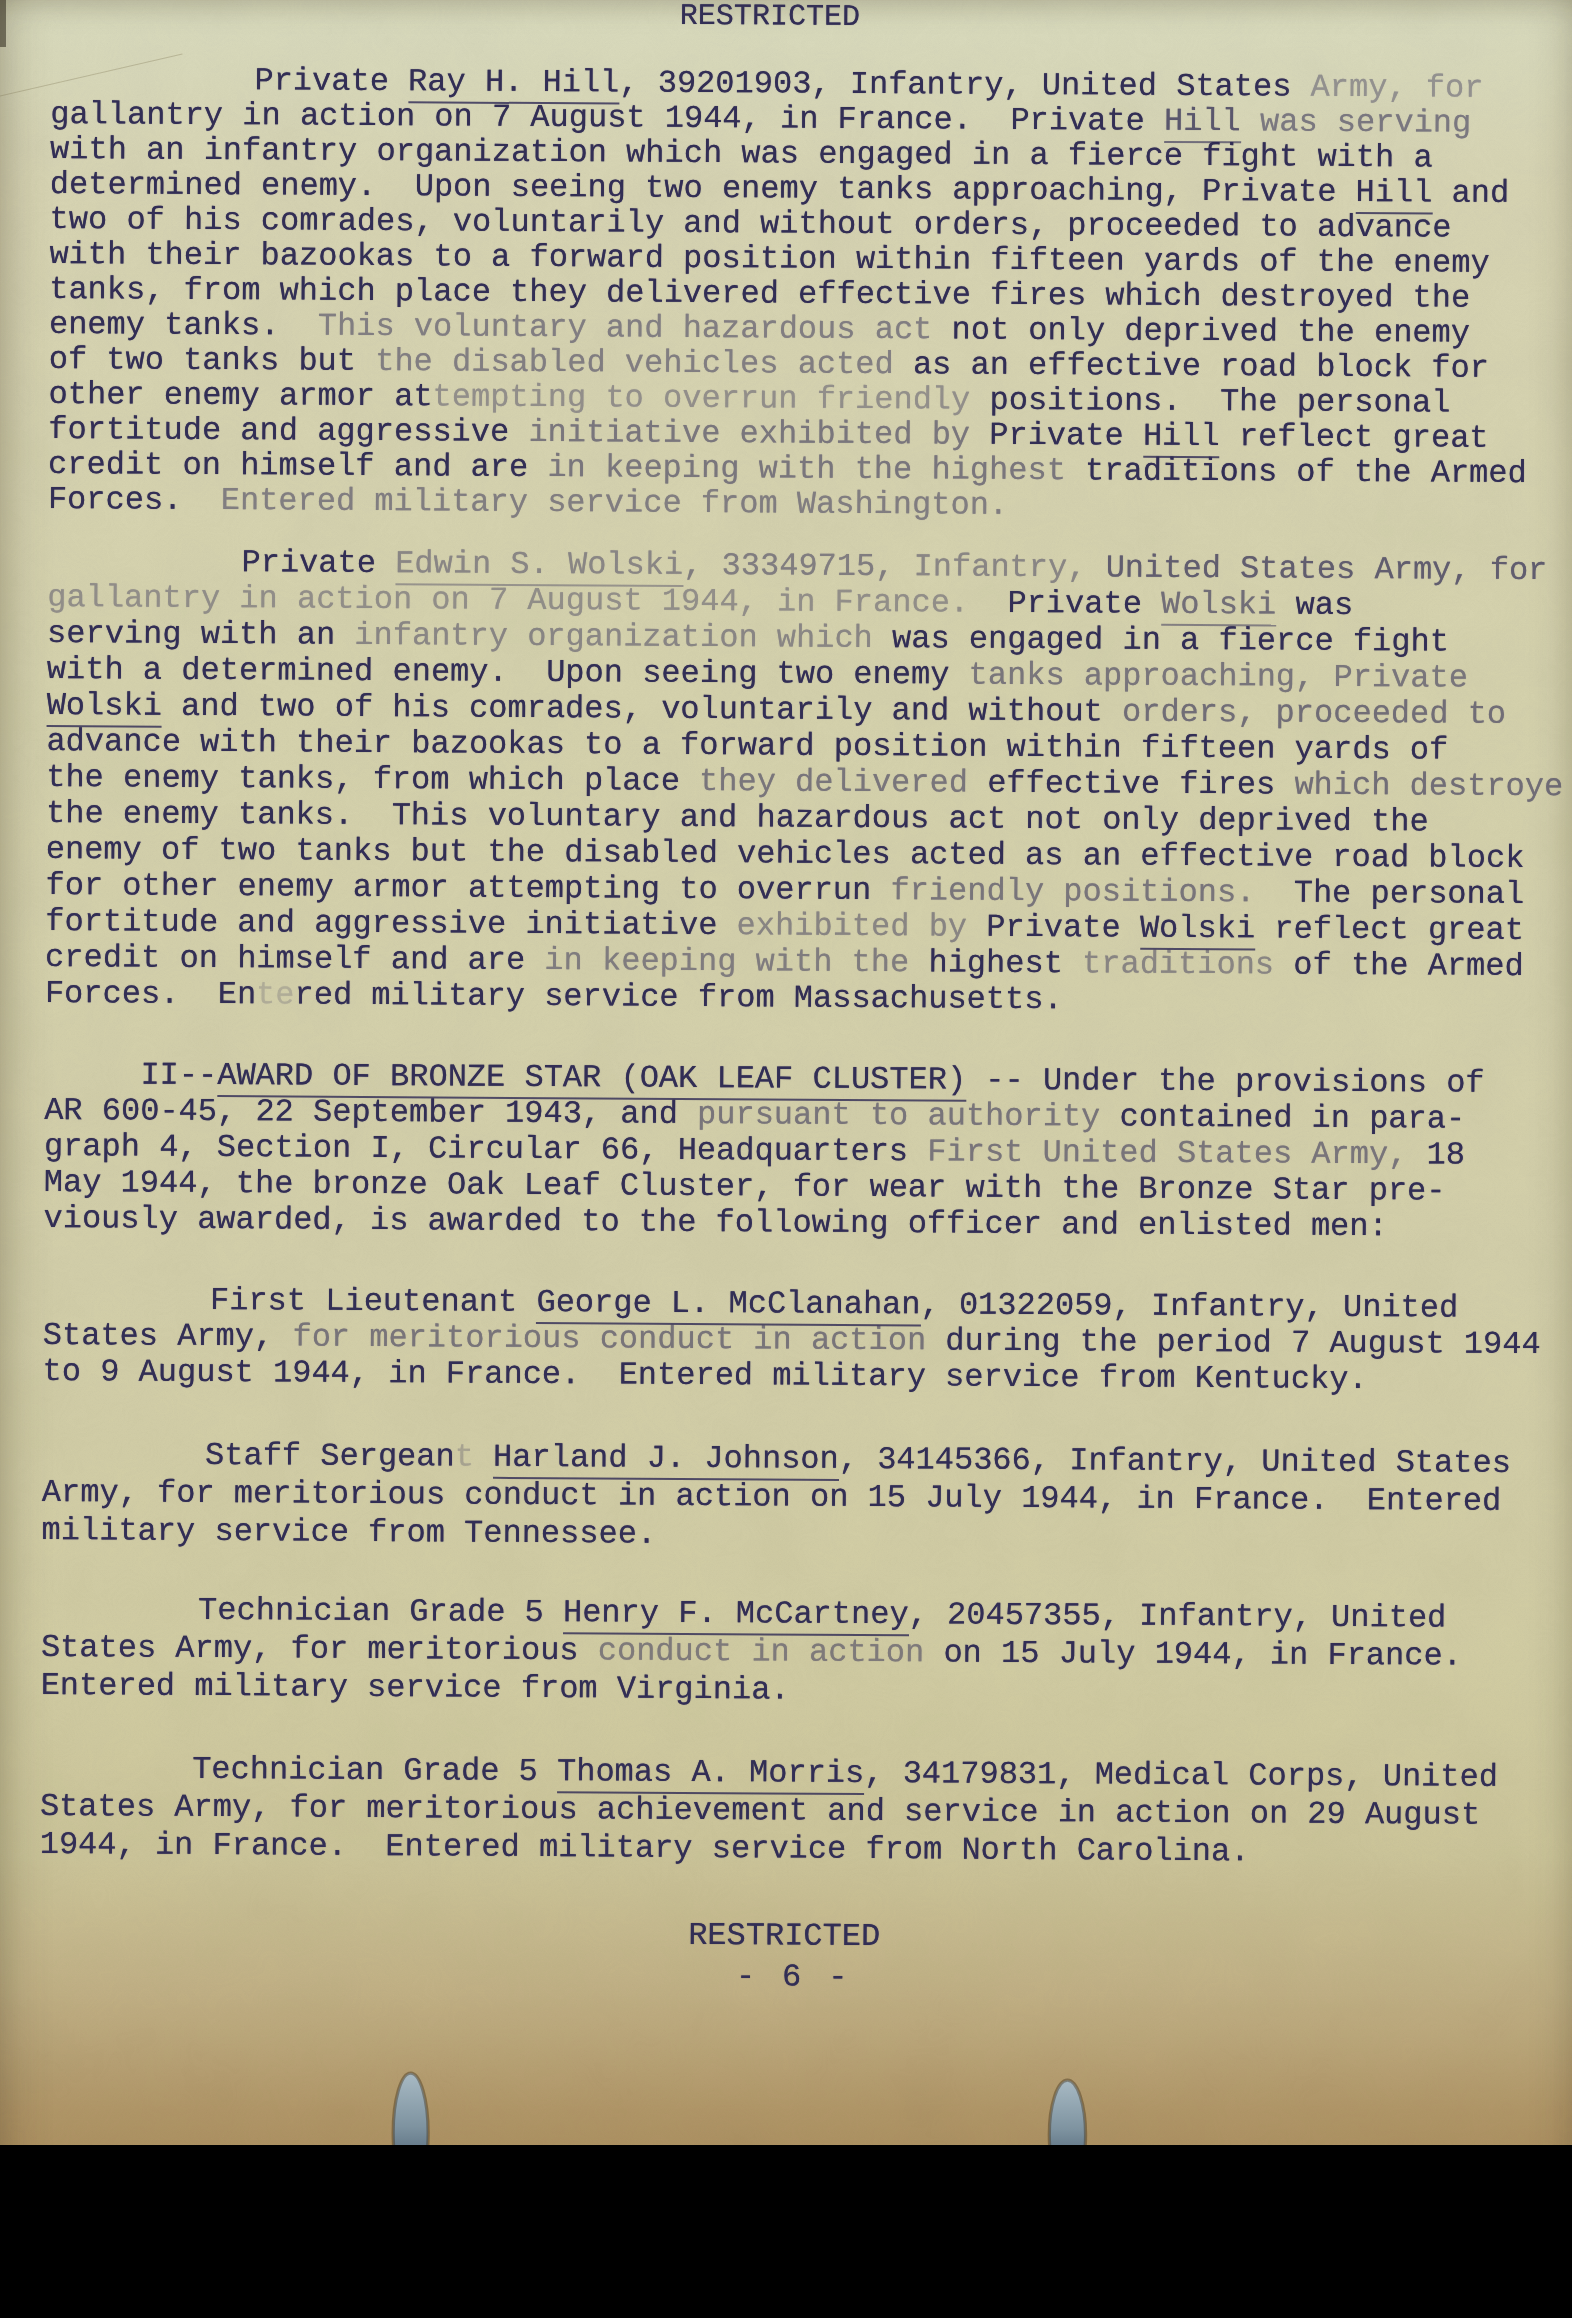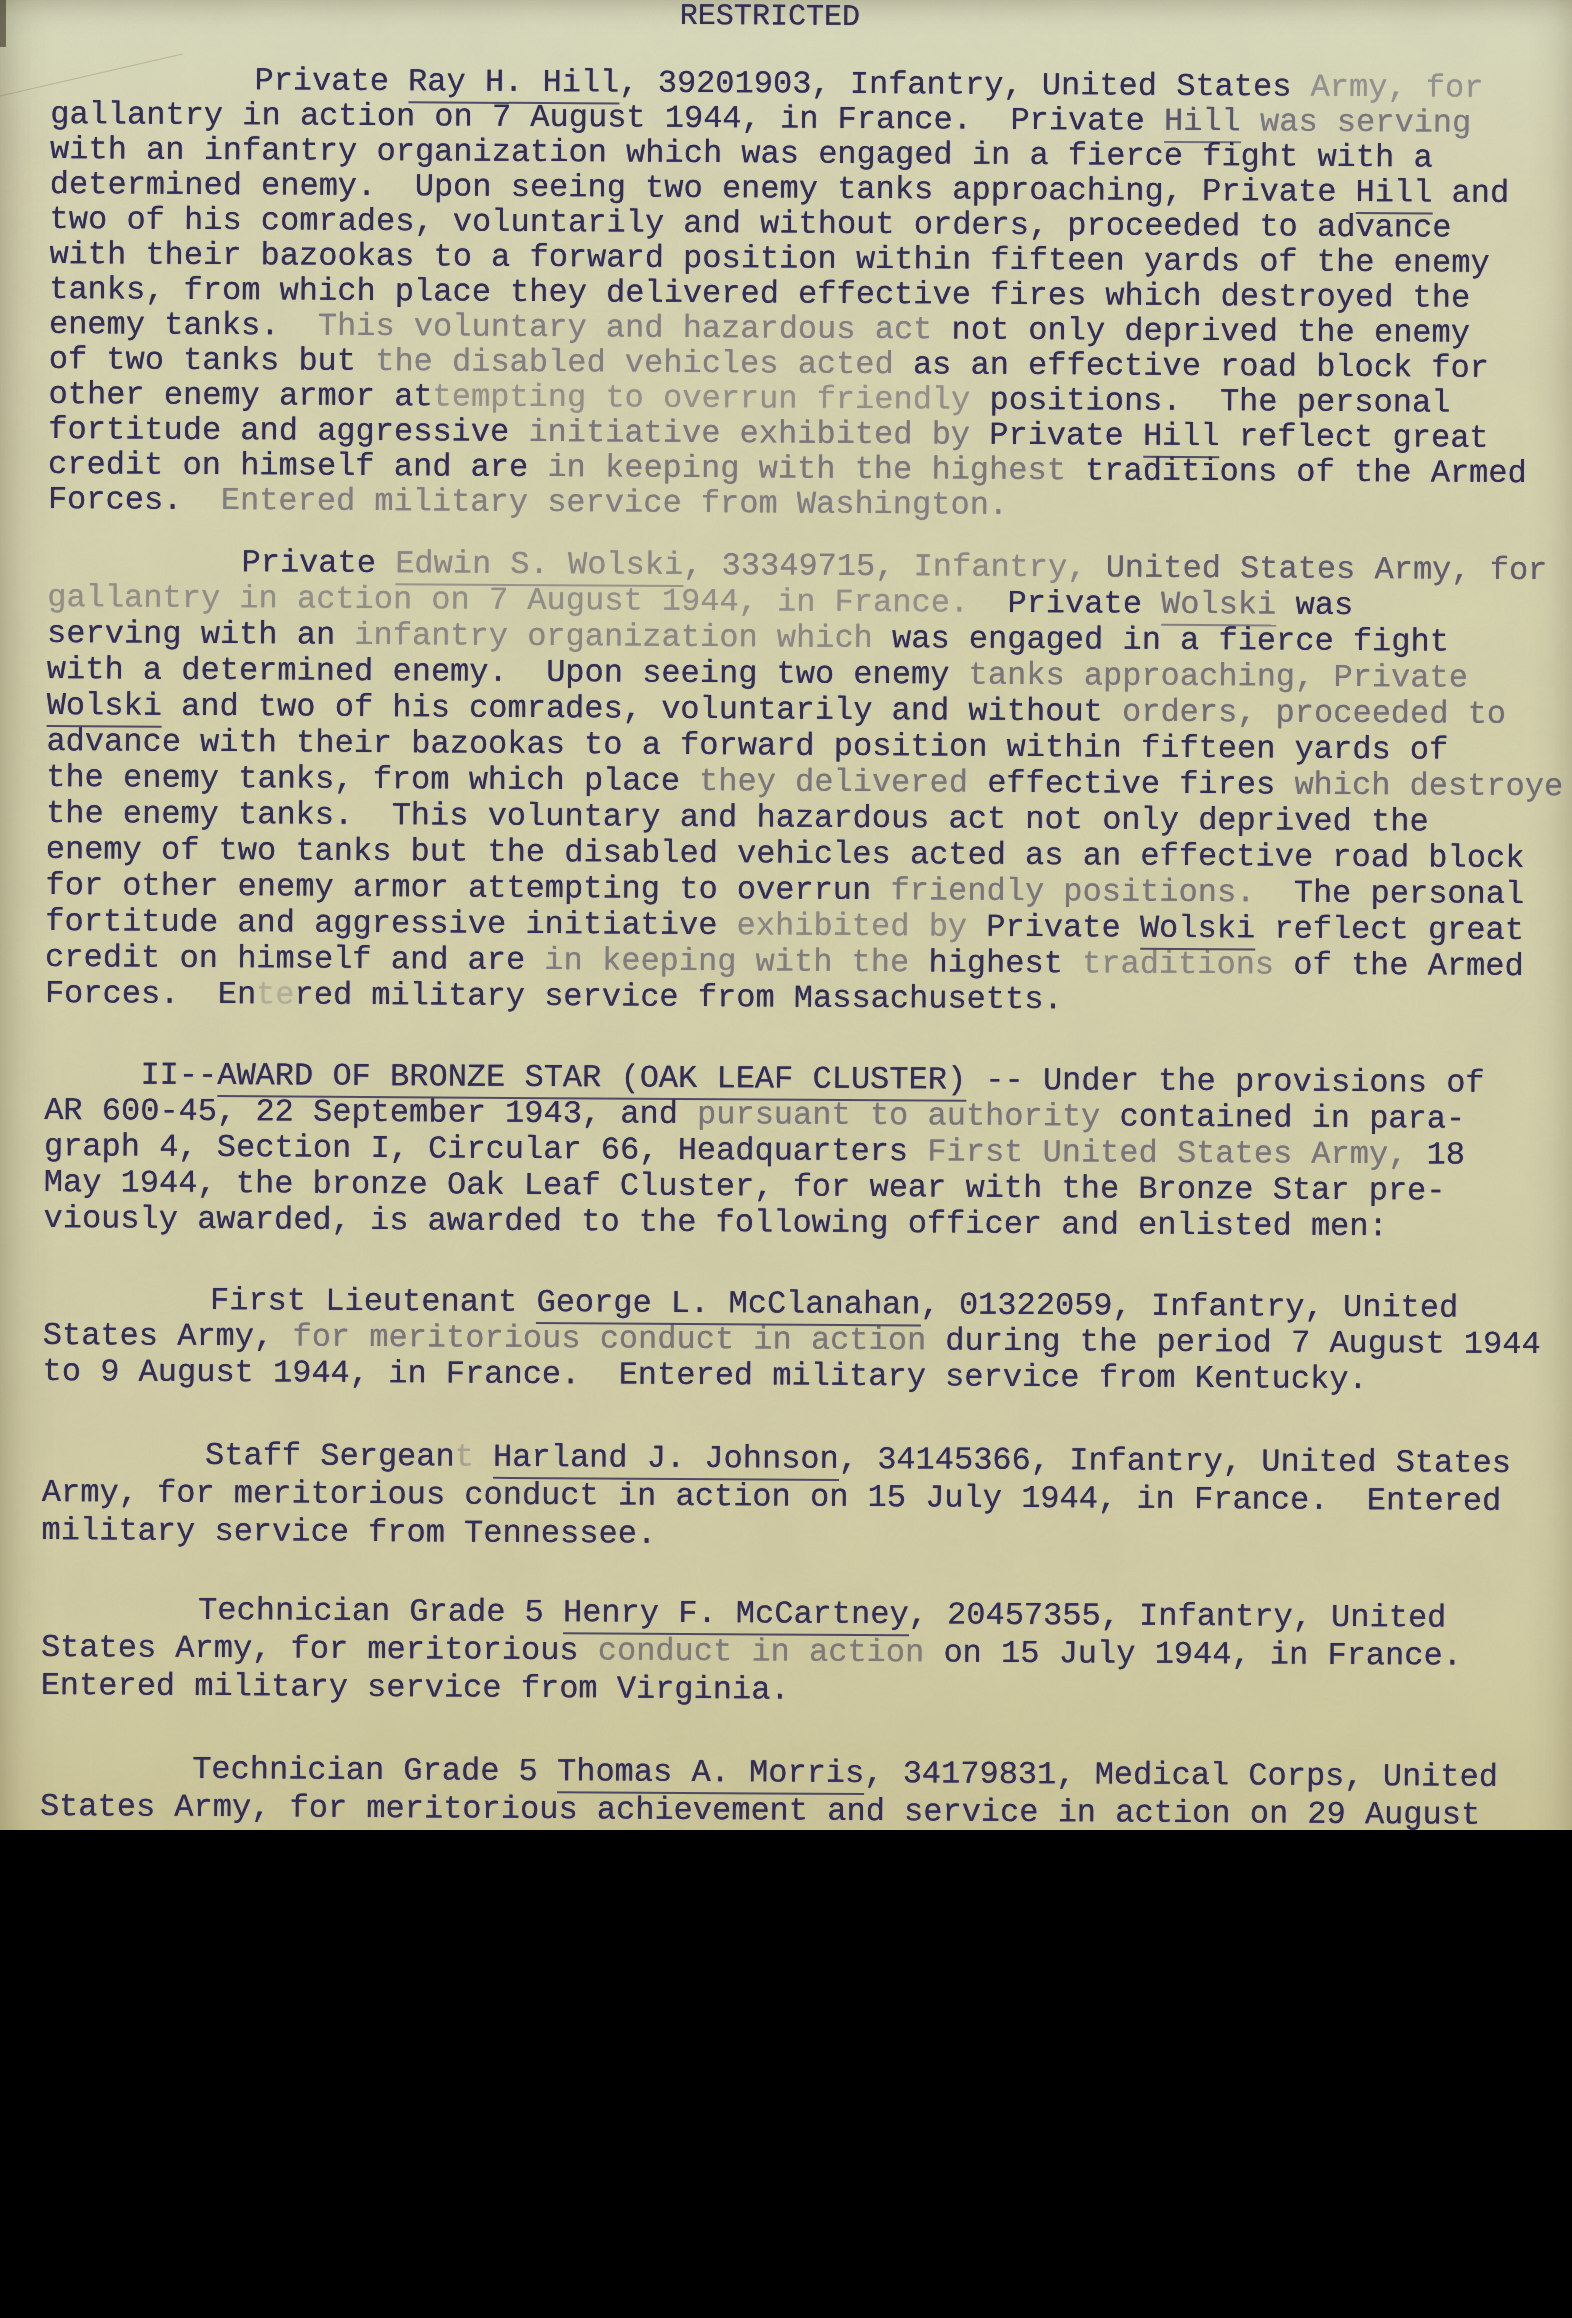--- a/index.html
+++ b/index.html
@@ -1,18 +1,18 @@
 <!DOCTYPE html>
 <html style="font-size:10.4px"><head>
 <meta charset="utf-8">
 <style>
   html,body{margin:0;padding:0;background:#000;}
   #page{
     position:relative;
-    width:1572px;height:1830px;
+    width:1572px;height:2145px;
     overflow:hidden;
     background:#fdba74;
     font-family:"Liberation Mono", monospace;
   }
   #paper{
     position:absolute;left:0;top:0;width:1572px;height:2319px;
     background:linear-gradient(180deg,
       #dadcbf 0%, #d8d5b4 8%, #d6d3ae 30%, #d4d0aa 55%,
       #d2cda3 72%, #cdc69a 80%, #c2b185 86%, #b29768 91%,
       #a58756 96%, #9c7c49 100%);

